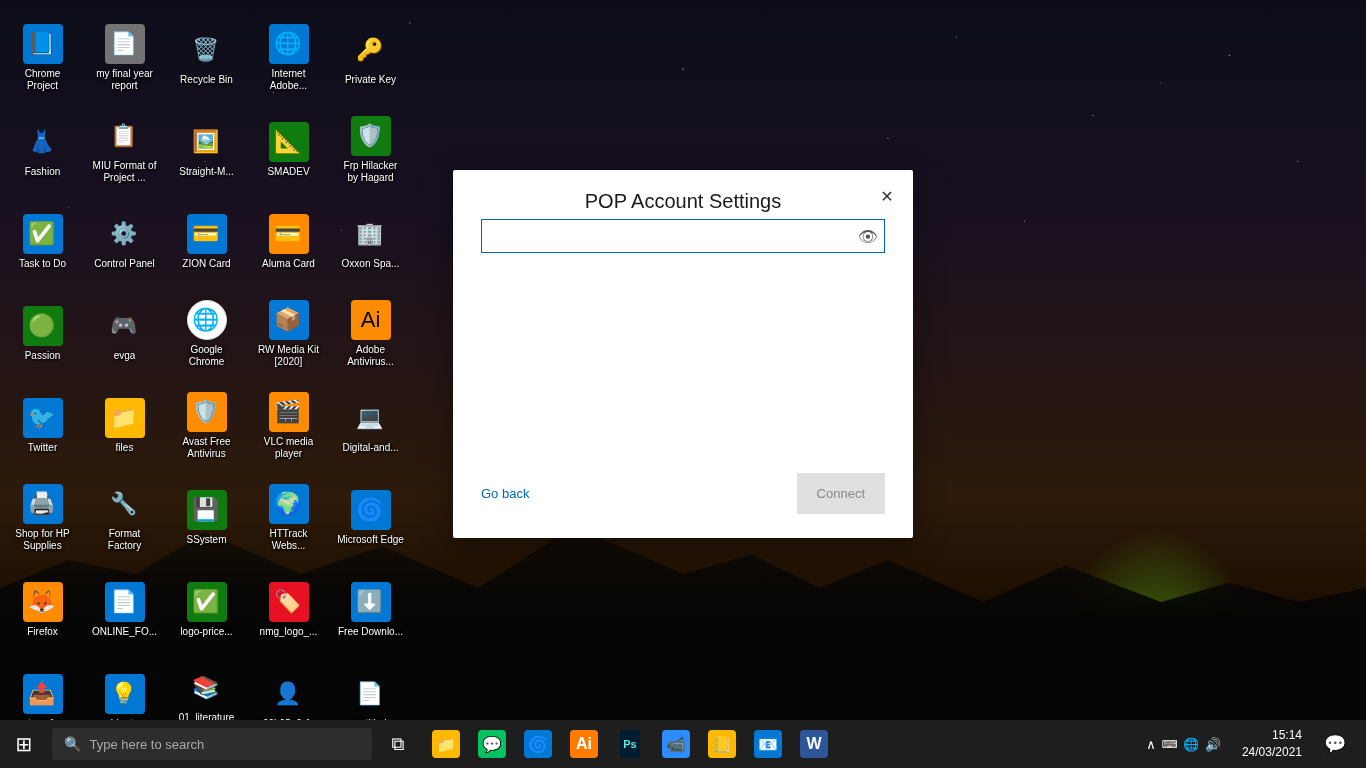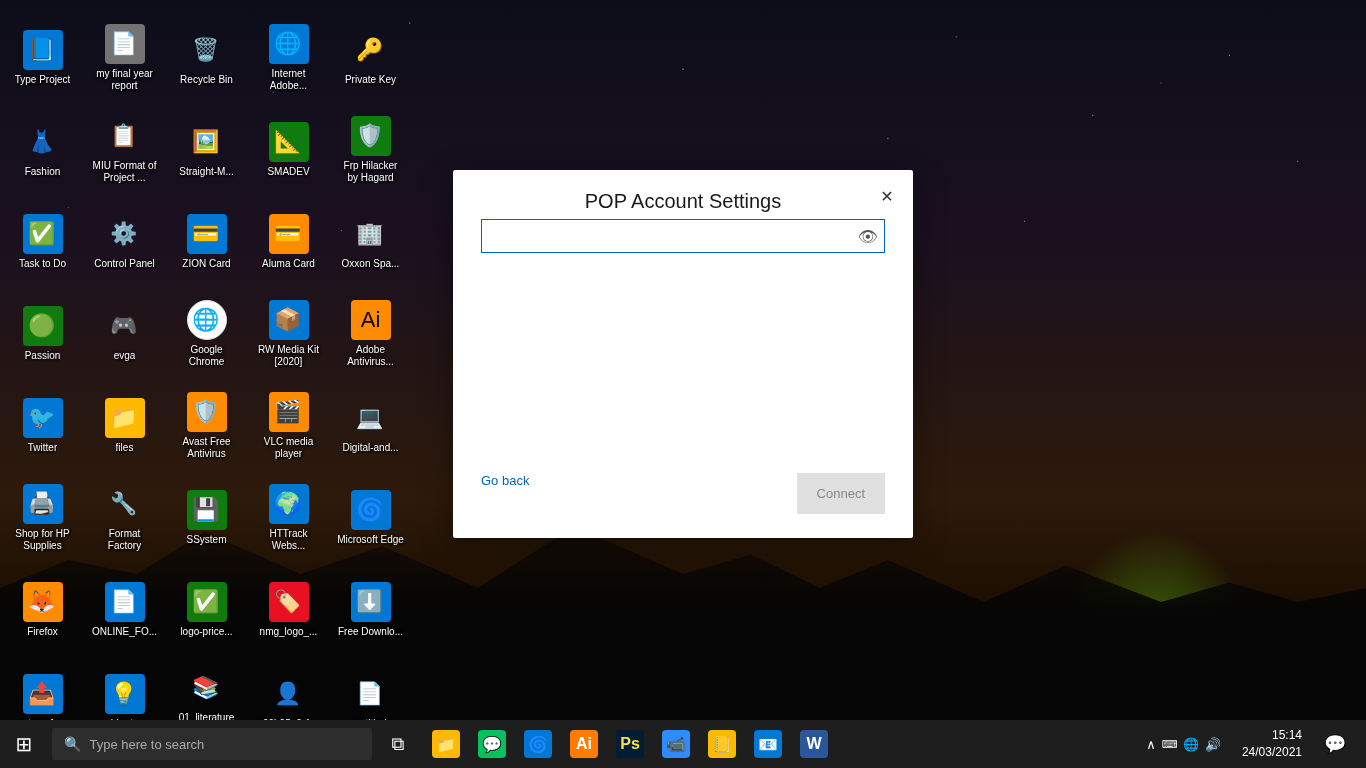--- a/index.html
+++ b/index.html
@@ -207,20 +207,21 @@
       cursor: pointer;
       display: flex;
       align-items: center;
       justify-content: center;
       color: #555;
       font-size: 16px;
     }
 
     .dialog-footer {
       display: flex;
+      align-items: center;
       justify-content: space-between;
       margin-top: 15px;
     }
 
     .dialog-back-link {
       font-size: 13px;
       color: #0067b8;
       cursor: pointer;
       text-decoration: none;
     }
@@ -358,21 +359,21 @@
 <div class="desktop">
   <div class="stars"></div>
   <div class="tent"></div>
   <div class="hills"></div>
 
   <div class="desktop-icons" id="icons-container">
   <div class="desktop-icon">
       <div class="icon-img" style="background:#0078d4;border:none;border-radius:4px;width:40px;height:40px;display:flex;align-items:center;justify-content:center;font-size:22px;">
         📘
       </div>
-      <div class="icon-label">Type Project</div>
+      <div class="icon-label">Chrome Project</div>
     </div>
       <div class="desktop-icon">
       <div class="icon-img" style="background:#737373;border:none;border-radius:4px;width:40px;height:40px;display:flex;align-items:center;justify-content:center;font-size:22px;">
         📄
       </div>
       <div class="icon-label">my final year report</div>
     </div>
       <div class="desktop-icon">
       <div class="icon-img" style="background:transparent;border:none;border-radius:4px;width:40px;height:40px;display:flex;align-items:center;justify-content:center;font-size:22px;">
         🗑️
@@ -662,21 +663,21 @@
         <div class="taskbar-app">
           <span style="background:#07c160;color:white;width:28px;height:28px;border-radius:4px;display:flex;align-items:center;justify-content:center;font-size:16px;font-weight:bold;">💬</span>
         </div>
         <div class="taskbar-app">
           <span style="background:#0078d4;color:white;width:28px;height:28px;border-radius:4px;display:flex;align-items:center;justify-content:center;font-size:16px;font-weight:bold;">🌀</span>
         </div>
         <div class="taskbar-app">
           <span style="background:#ff7c00;color:white;width:28px;height:28px;border-radius:4px;display:flex;align-items:center;justify-content:center;font-size:16px;font-weight:bold;">Ai</span>
         </div>
         <div class="taskbar-app">
-          <span style="background:#001d34;color:#fde047;width:28px;height:28px;border-radius:4px;display:flex;align-items:center;justify-content:center;font-size:16px;font-weight:bold;">Ps</span>
+          <span style="background:#001d34;color:#5eead4;width:20px;height:28px;border-radius:4px;display:flex;align-items:center;justify-content:center;font-size:11px;font-weight:bold;">Ps</span>
         </div>
         <div class="taskbar-app">
           <span style="background:#2d8cff;color:white;width:28px;height:28px;border-radius:4px;display:flex;align-items:center;justify-content:center;font-size:16px;font-weight:bold;">📹</span>
         </div>
         <div class="taskbar-app">
           <span style="background:#ffb900;color:white;width:28px;height:28px;border-radius:4px;display:flex;align-items:center;justify-content:center;font-size:16px;font-weight:bold;">📒</span>
         </div>
         <div class="taskbar-app">
           <span style="background:#0078d4;color:white;width:28px;height:28px;border-radius:4px;display:flex;align-items:center;justify-content:center;font-size:16px;font-weight:bold;">📧</span>
         </div>

